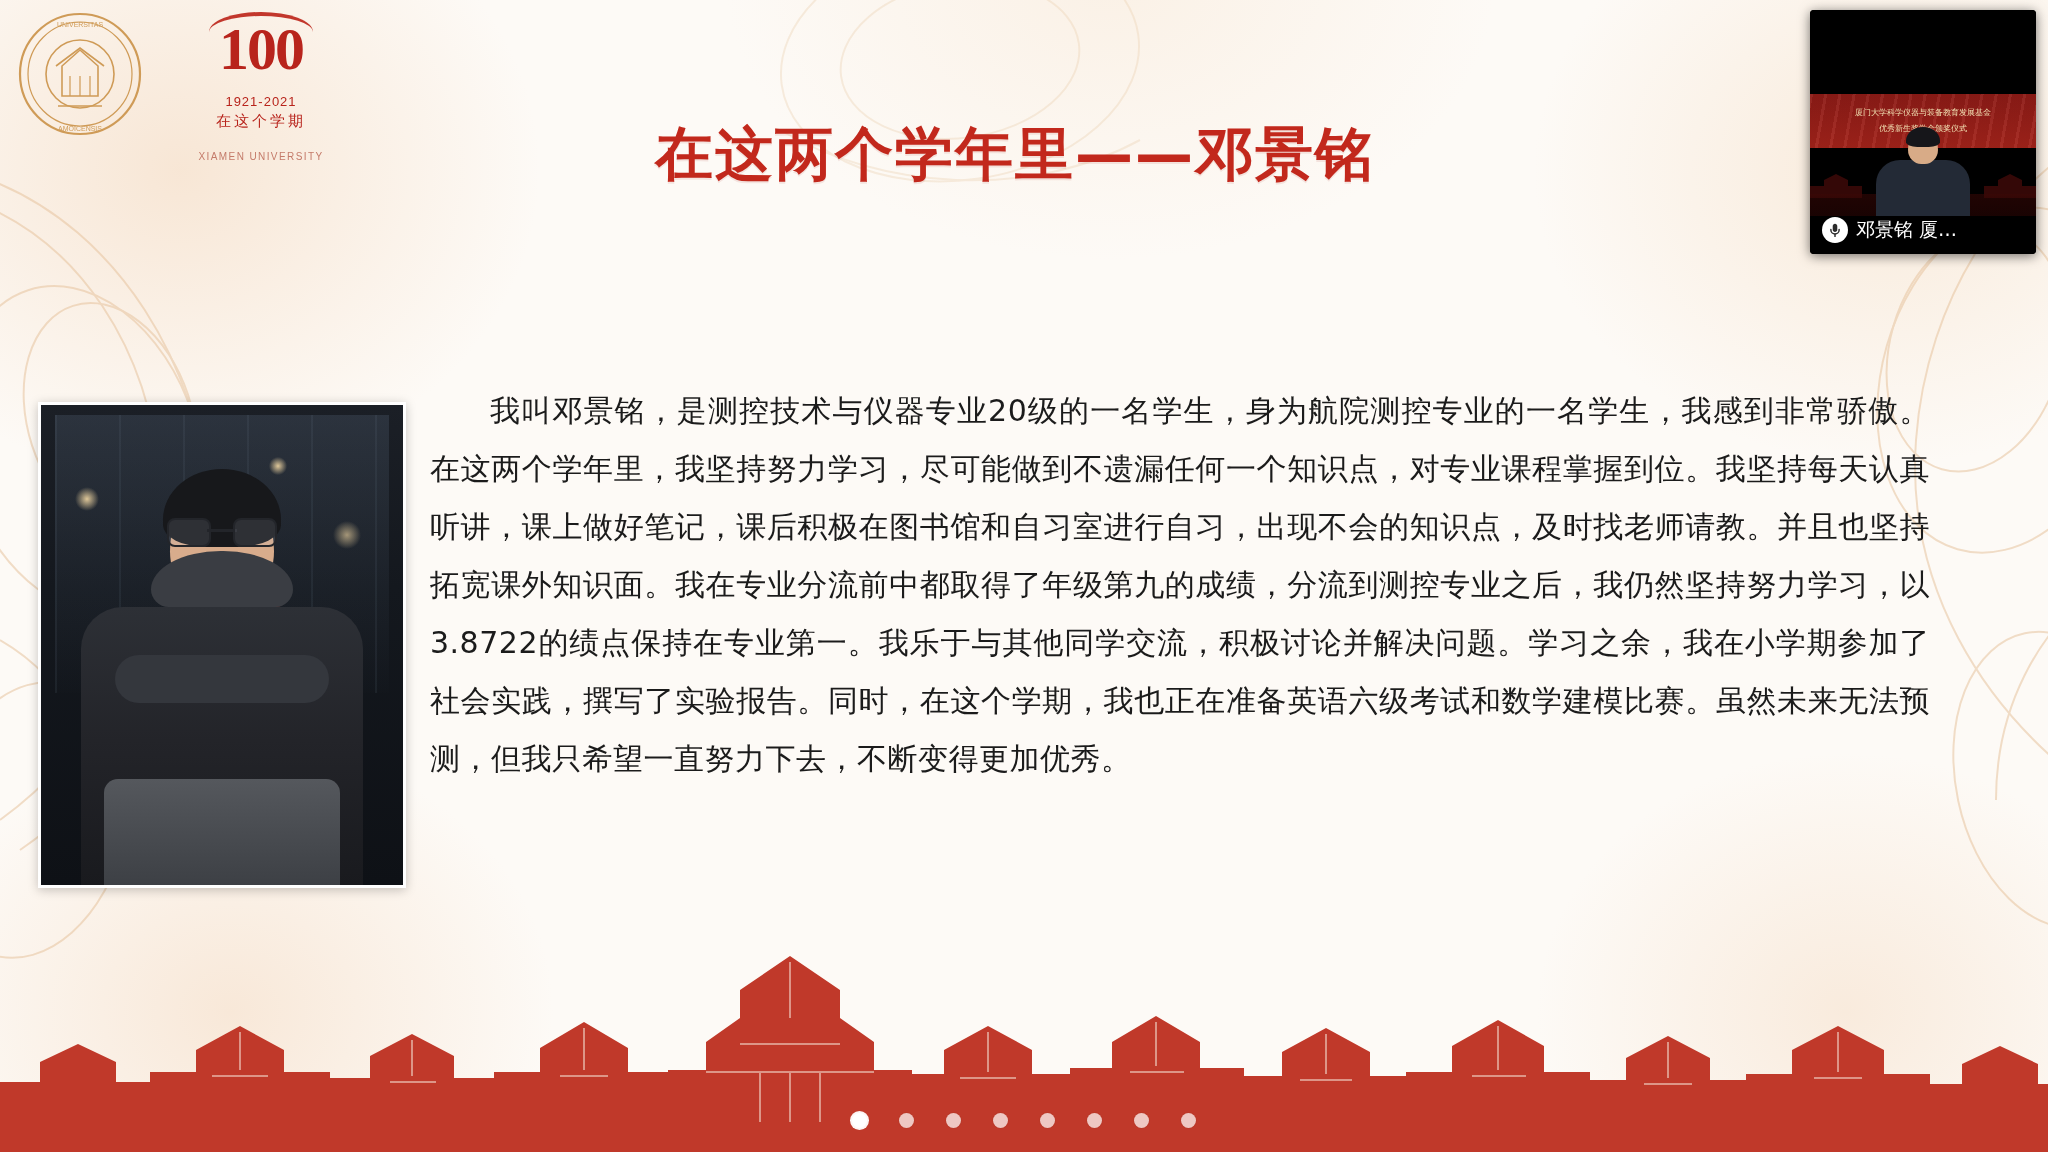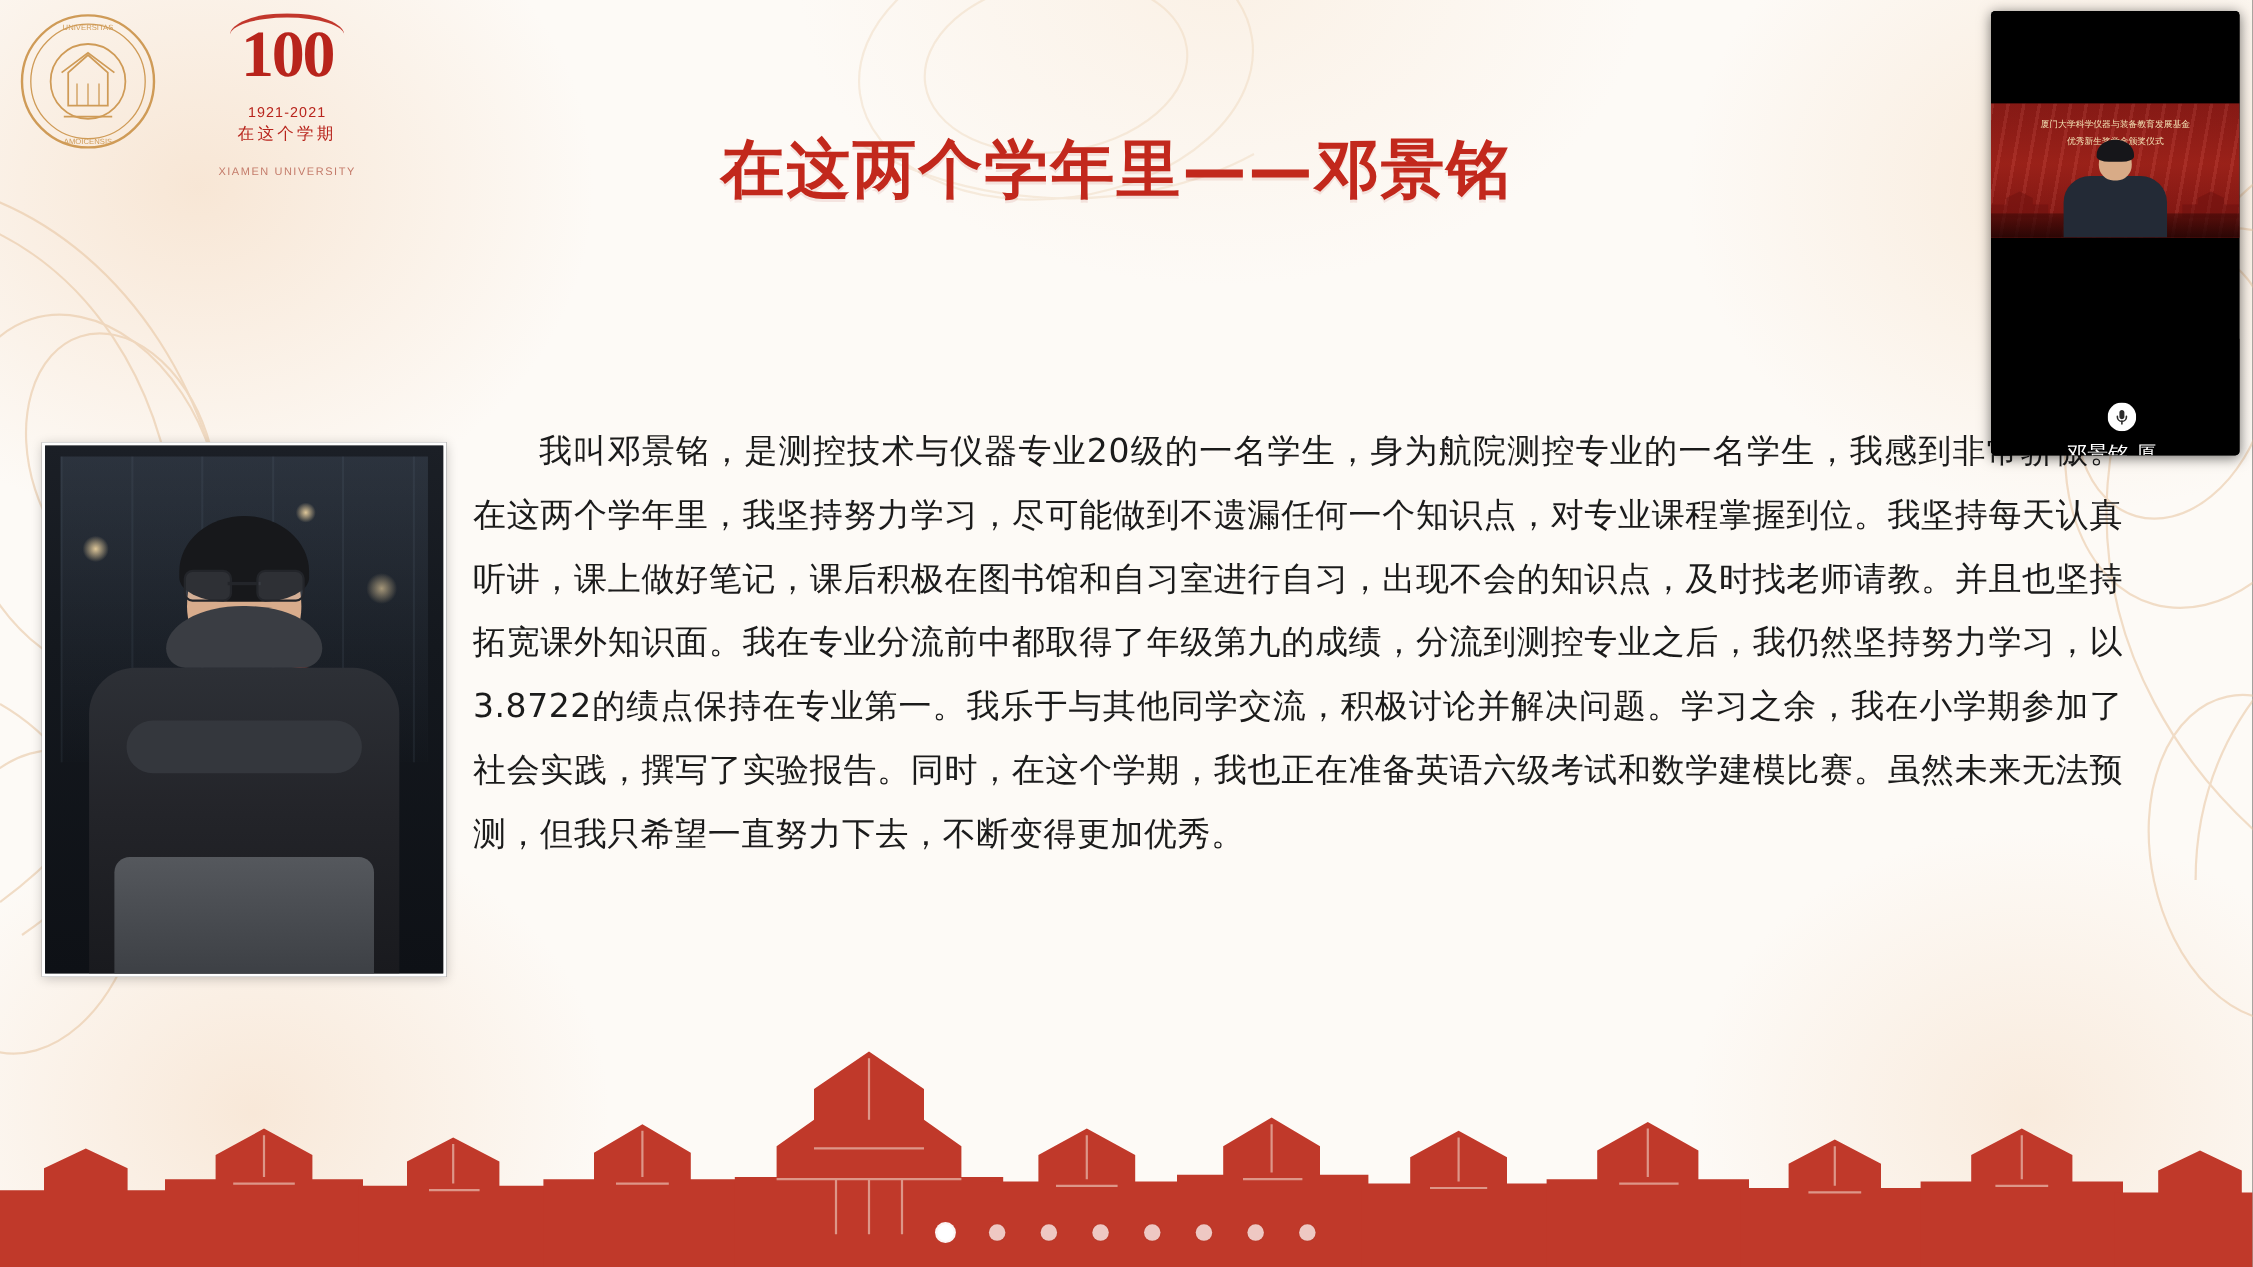--- a/index.html
+++ b/index.html
@@ -316,21 +316,21 @@
     background: #ffffff;
     box-shadow: 0 0 0 2px rgba(255,255,255,.95);
   }
 
   
   #video-thumb {
     position: absolute;
     right: 12px;
     top: 10px;
     width: 226px;
-    height: 404px;
+    height: 244px;
     background: #000;
     border-radius: 4px;
     overflow: hidden;
     box-shadow: 0 2px 12px rgba(0,0,0,.55);
     z-index: 10;
   }
   .vt-letterbox-top,
   .vt-letterbox-bottom {
     position: absolute;
     left: 0;
@@ -421,21 +421,20 @@
     bottom: 0;
     width: 100%;
     height: 48px;
     display: flex;
     align-items: center;
     gap: 8px;
     padding-left: 12px;
     box-sizing: border-box;
     background: rgba(0,0,0,0);
     z-index: 6;
-    flex-direction: column;
   }
   #mic-icon {
     width: 26px;
     height: 26px;
     flex: 0 0 26px;
   }
   #video-name {
     color: #ffffff;
     font-size: 19px;
     font-family: "DejaVu Sans", sans-serif;

